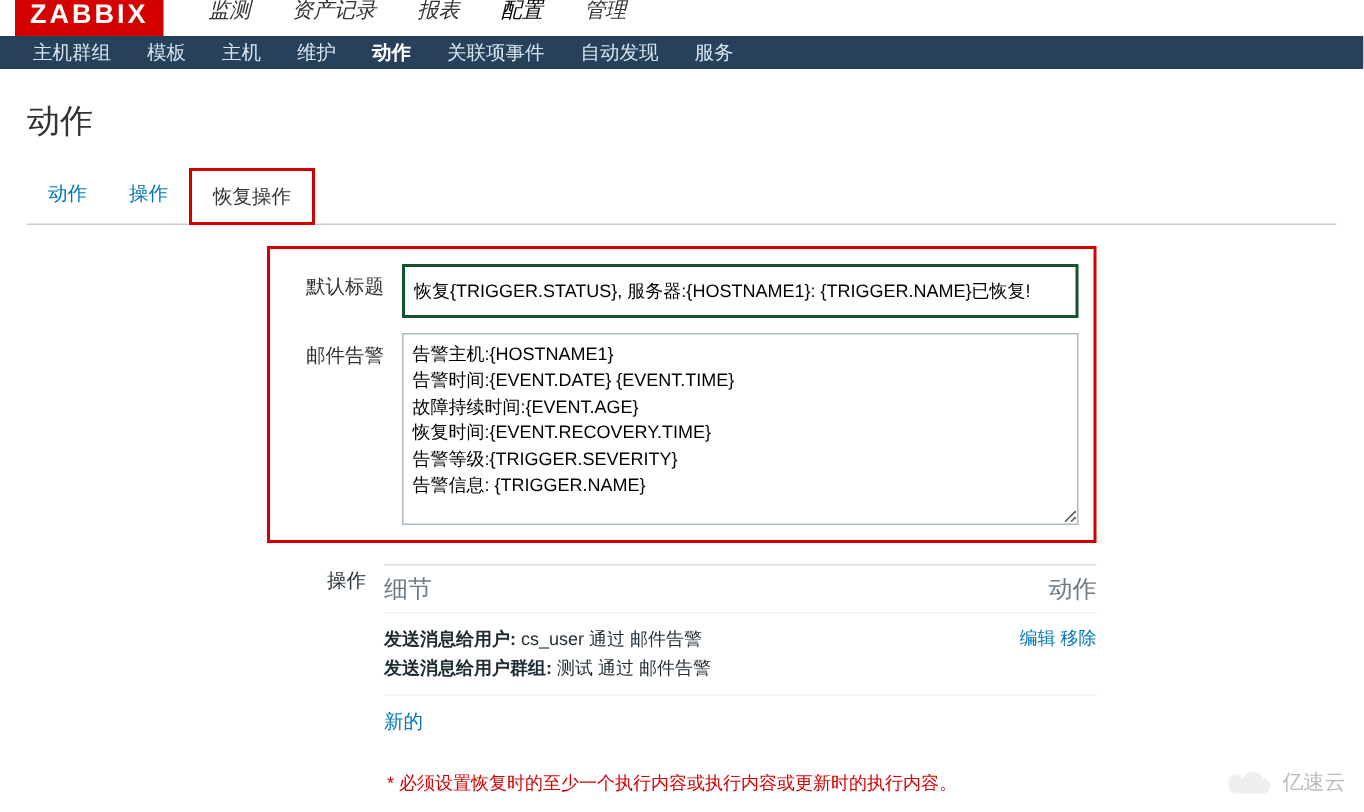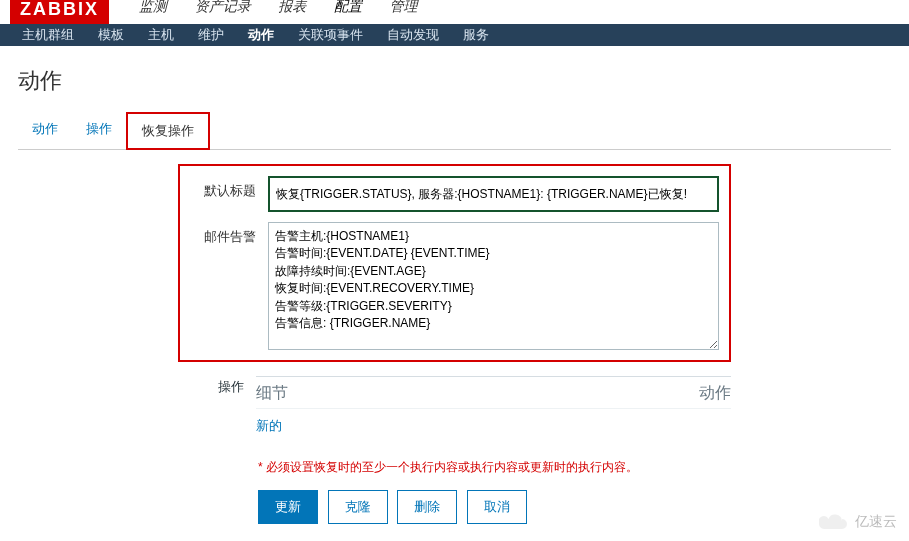--- a/index.html
+++ b/index.html
@@ -93,20 +93,30 @@
     </div>
 
     <div class="ops-section">
       <div class="ops-row">
         <div class="ops-label">操作</div>
         <div class="ops-table">
           <div class="ops-head">
             <span>细节</span>
             <span>动作</span>
           </div>
+          <div class="ops-body">
+            <div class="det">
+              <div><b>发送消息给用户:</b><span> cs_user 通过 邮件告警</span></div>
+              <div><b>发送消息给用户群组:</b><span> 测试 通过 邮件告警</span></div>
+            </div>
+            <div>
+              <a class="link">编辑</a>
+              <a class="link">移除</a>
+            </div>
+          </div>
           <div class="ops-new">
             <a class="link">新的</a>
           </div>
         </div>
       </div>
     </div>
 
     <div class="req-note">必须设置恢复时的至少一个执行内容或执行内容或更新时的执行内容。</div>
 
     <div class="btns">

